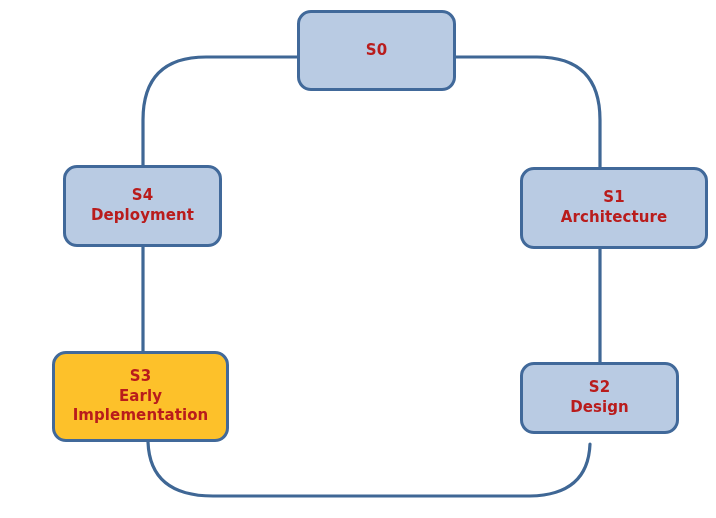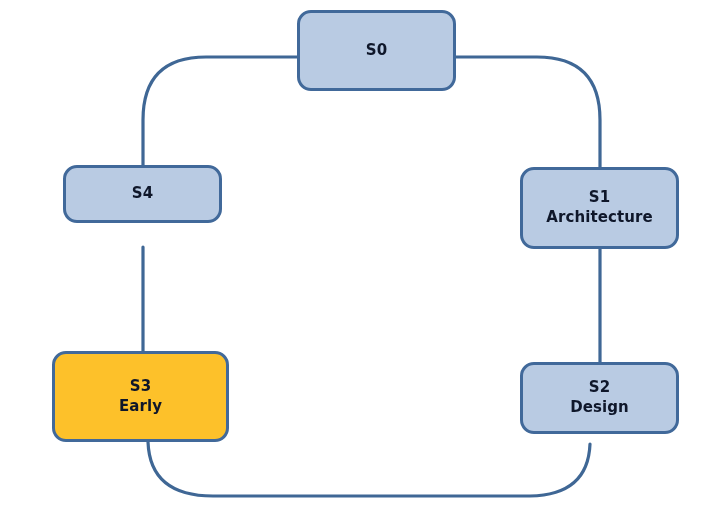--- a/index.html
+++ b/index.html
@@ -27,42 +27,42 @@
   .stage-node {
     position: absolute;
     box-sizing: border-box;
     border: 3px solid #41699a;
     border-radius: 14px;
     display: flex;
     flex-direction: column;
     align-items: center;
     justify-content: center;
     text-align: center;
-    color: #0f172a;
+    color: #b91c1c;
     font-weight: bold;
     font-size: 15px;
     line-height: 1.32;
     letter-spacing: 0.1px;
     z-index: 3;
   }
   .stage-node.fill-blue {
     background: #b9cbe3;
   }
   .stage-node.fill-orange {
     background: #fdc12a;
   }
   .stage-line {
     display: block;
     white-space: nowrap;
   }
   #node-s0 { left: 297px; top: 10px;  width: 159px; height: 81px; }
-  #node-s1 { left: 520px; top: 167px; width: 159px; height: 82px; }
+  #node-s1 { left: 520px; top: 167px; width: 188px; height: 82px; }
   #node-s2 { left: 520px; top: 362px; width: 159px; height: 72px; }
   #node-s3 { left: 52px;  top: 351px; width: 177px; height: 91px; }
-  #node-s4 { left: 63px;  top: 165px; width: 159px; height: 58px; }
+  #node-s4 { left: 63px;  top: 165px; width: 159px; height: 82px; }
 </style>
 </head>
 <body>
 
 <div id="diagram-canvas">
 
   <svg id="connector-layer" viewBox="0 0 716 518">
 
     <path d="M 143 165 L 143 120 Q 143 57 206 57 L 297 57" fill="none" stroke="#3f6795" stroke-width="3.2" stroke-linecap="round"></path>
 
@@ -85,19 +85,21 @@
   </div>
 
   <div class="stage-node fill-blue" id="node-s2">
     <span class="stage-line">S2</span>
     <span class="stage-line">Design</span>
   </div>
 
   <div class="stage-node fill-orange" id="node-s3">
     <span class="stage-line">S3</span>
     <span class="stage-line">Early</span>
+    <span class="stage-line">Implementation</span>
   </div>
 
   <div class="stage-node fill-blue" id="node-s4">
     <span class="stage-line">S4</span>
+    <span class="stage-line">Deployment</span>
   </div>
 
 </div>
 
 </body></html>

